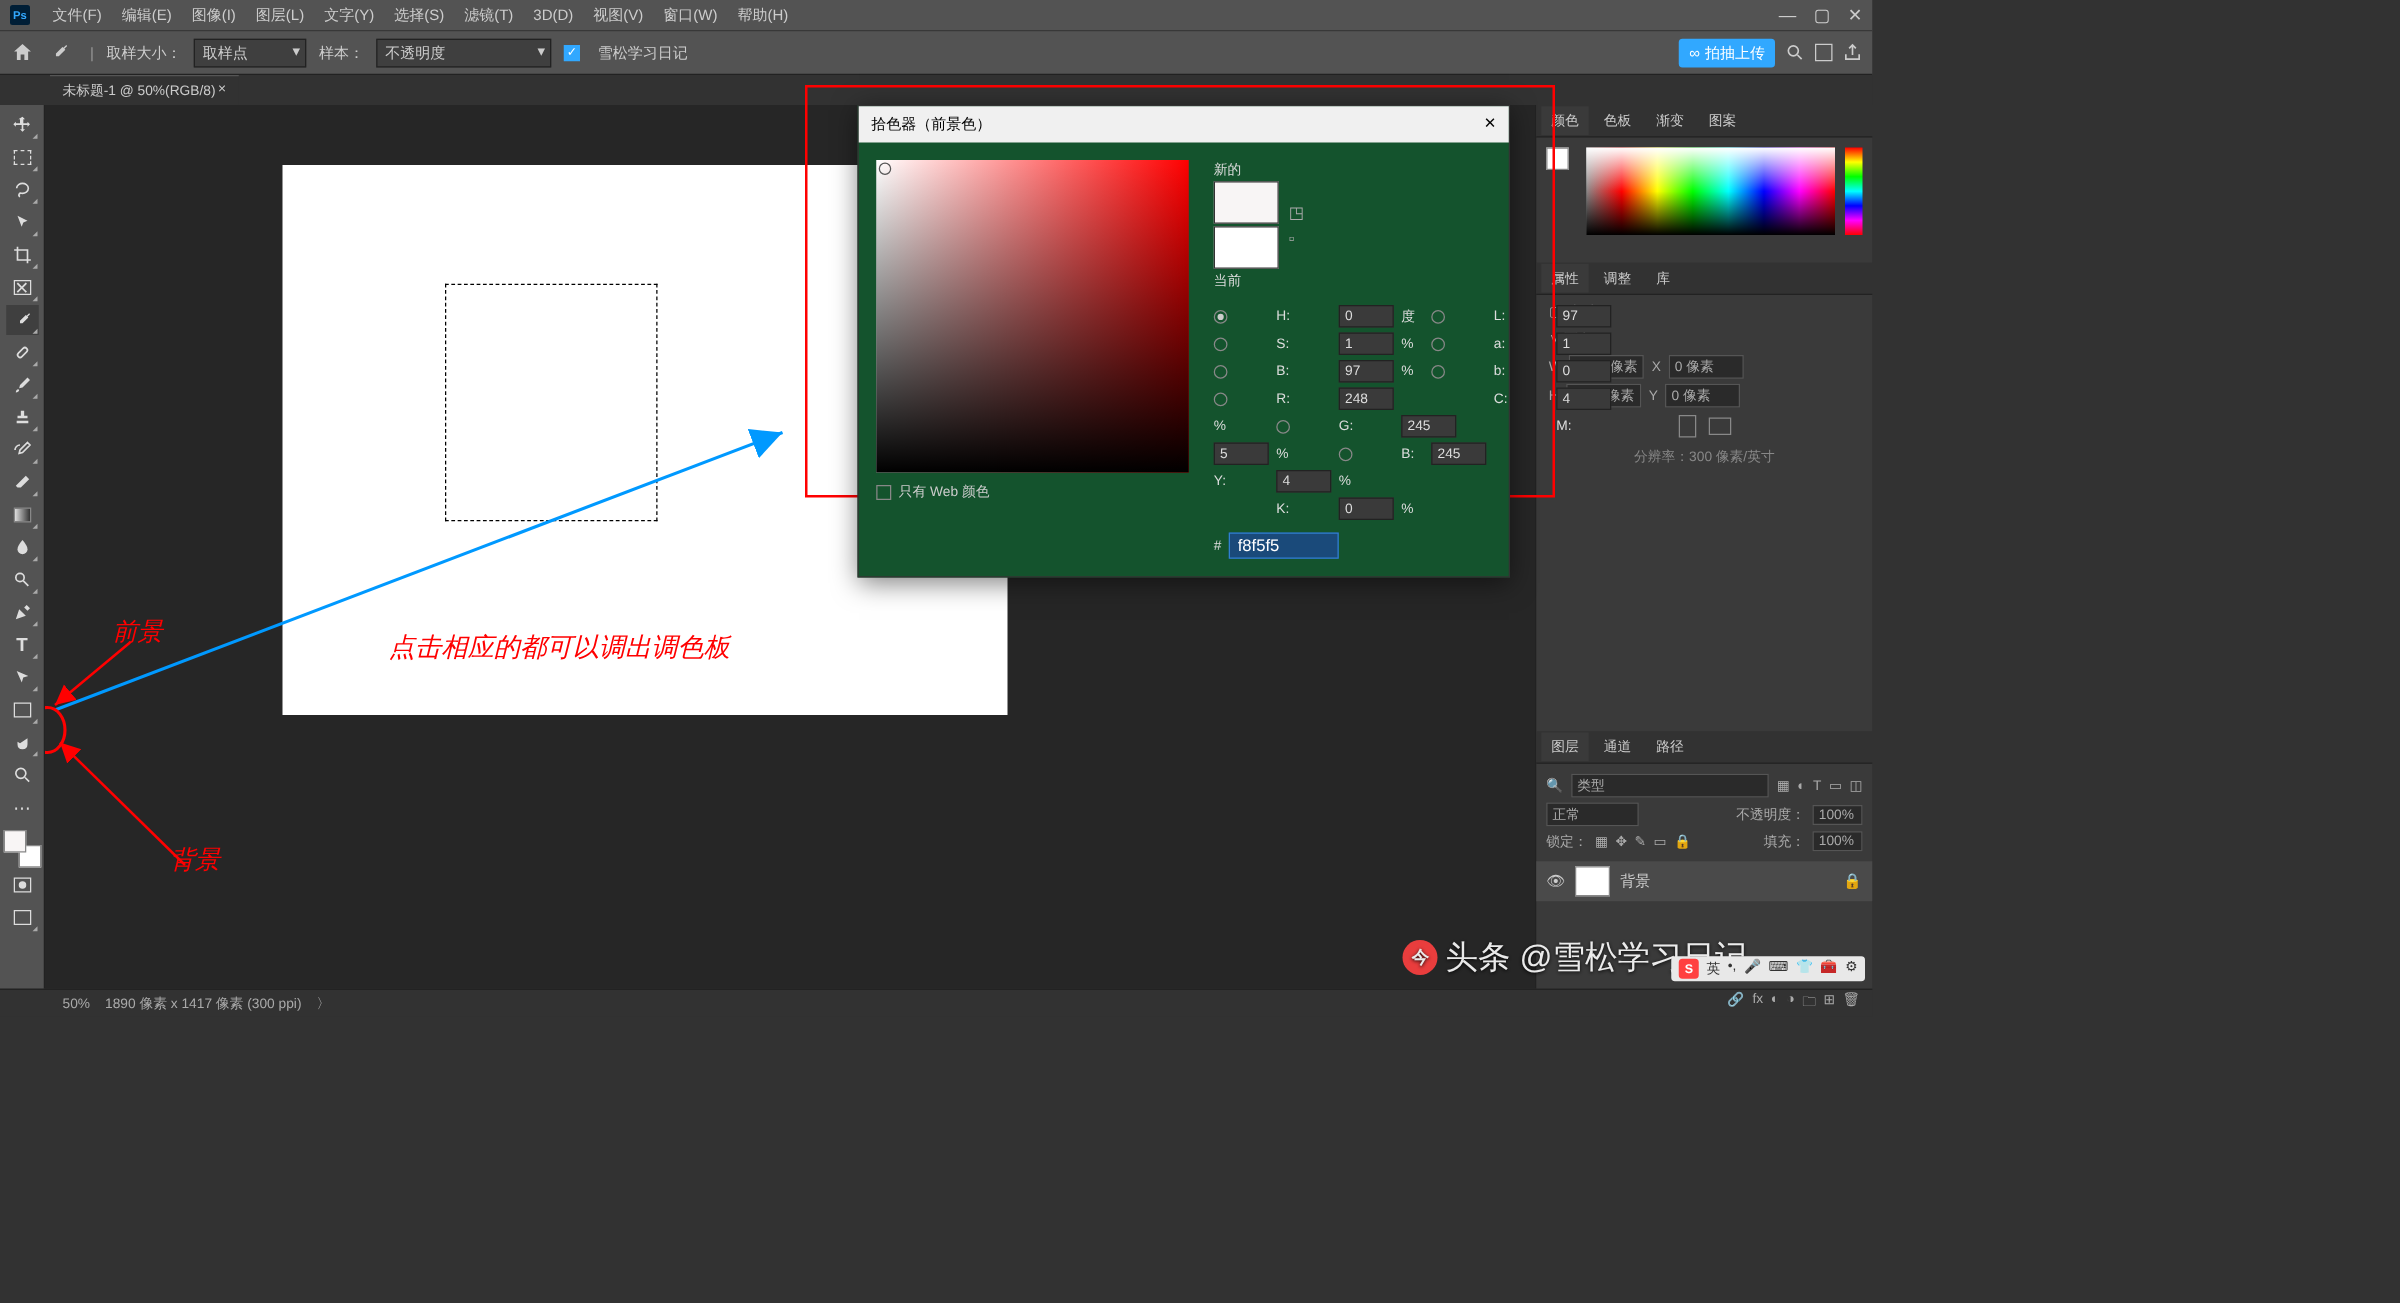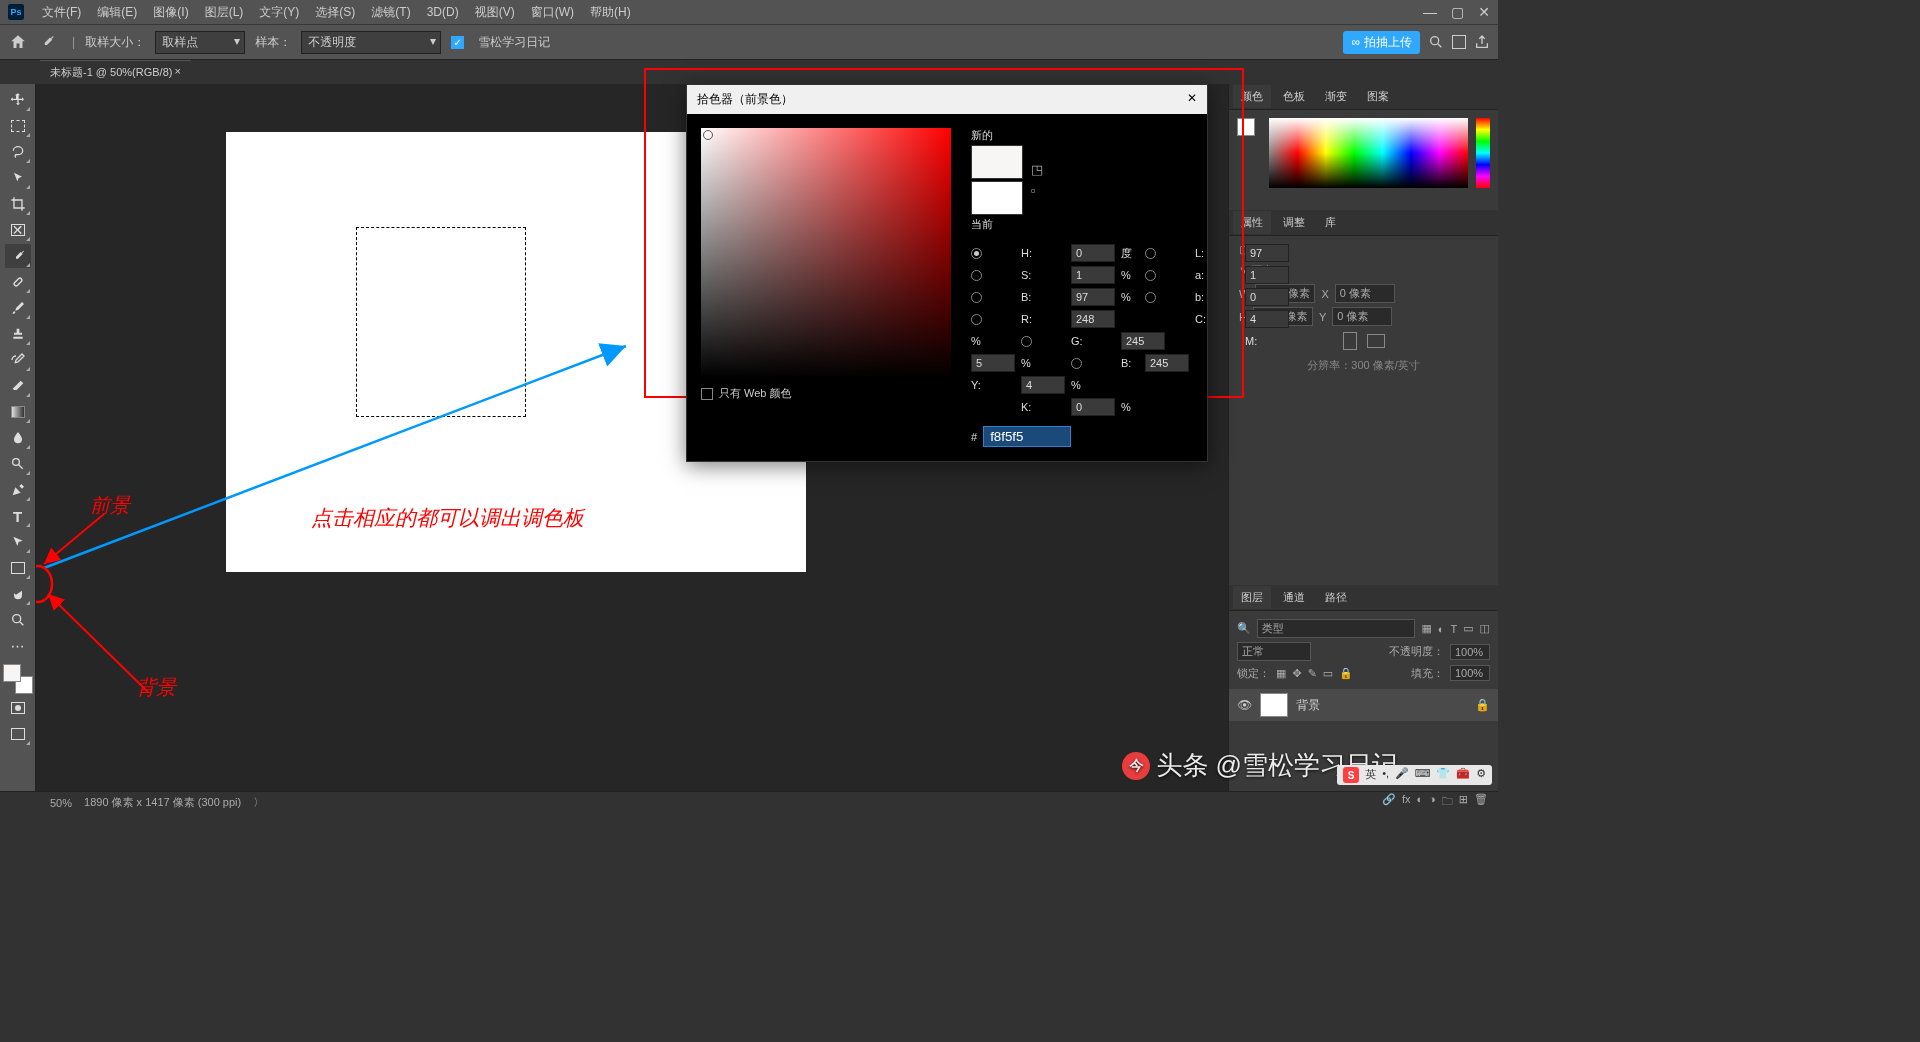--- a/index.html
+++ b/index.html
@@ -54,21 +54,21 @@
 .color-panel .swatch-pair .c1 { width: 18px; height: 18px; background: #fff; border: 1px solid #888; }
 .color-panel .spectrum { flex: 1; height: 70px; background: linear-gradient(to bottom, #fff 0%, rgba(255,255,255,0) 50%, #000 100%), linear-gradient(to right, #888, #f00, #ff0, #0f0, #0ff, #00f, #f0f, #f00); position: relative; }
 .hue-strip { width: 14px; height: 70px; background: linear-gradient(to bottom, #f00, #ff0, #0f0, #0ff, #00f, #f0f, #f00); }
 .prop-section { padding: 6px 10px; font-size: 11px; color: #aaa; }
 .prop-row { display: flex; gap: 6px; align-items: center; margin: 4px 0; }
 .prop-input { background: #2a2a2a; border: 1px solid #555; padding: 1px 4px; width: 60px; color: #aaa; font-size: 11px; }
 .layers-panel .layer-row { display: flex; align-items: center; gap: 8px; padding: 4px 8px; background: #4a4a4a; }
 .layer-thumb { width: 28px; height: 24px; background: #fff; border: 1px solid #888; }
 
 
-.dialog { position: absolute; left: 686px; top: 84px; width: 522px; background: #000000; border: 1px solid #333; box-shadow: 0 4px 20px rgba(0,0,0,.5); z-index: 100; }
+.dialog { position: absolute; left: 686px; top: 84px; width: 522px; background: #14532d; border: 1px solid #333; box-shadow: 0 4px 20px rgba(0,0,0,.5); z-index: 100; }
 .dialog-title { background: #f0f0f0; color: #000; padding: 6px 10px; display: flex; justify-content: space-between; font-size: 12px; }
 .dialog-body { padding: 14px; display: flex; gap: 10px; }
 .sat-val { width: 250px; height: 250px; background: linear-gradient(to top, #000, rgba(0,0,0,0)), linear-gradient(to right, #fff, #ff0000); position: relative; }
 .sat-val .cursor { position: absolute; top: 2px; left: 2px; width: 10px; height: 10px; border: 1.5px solid #555; border-radius: 50%; }
 .hue-bar { width: 18px; height: 250px; background: linear-gradient(to bottom, #f00, #f0f, #00f, #0ff, #0f0, #ff0, #f00); position: relative; }
 .dialog-right { flex: 1; display: flex; flex-direction: column; gap: 6px; font-size: 11px; color: #ddd; }
 .dialog-swatches { display: flex; gap: 8px; }
 .dialog-swatches .col { display: flex; flex-direction: column; gap: 2px; }
 .sw-box { width: 52px; height: 34px; border: 1px solid #333; }
 .sw-new { background: #f8f5f5; }

